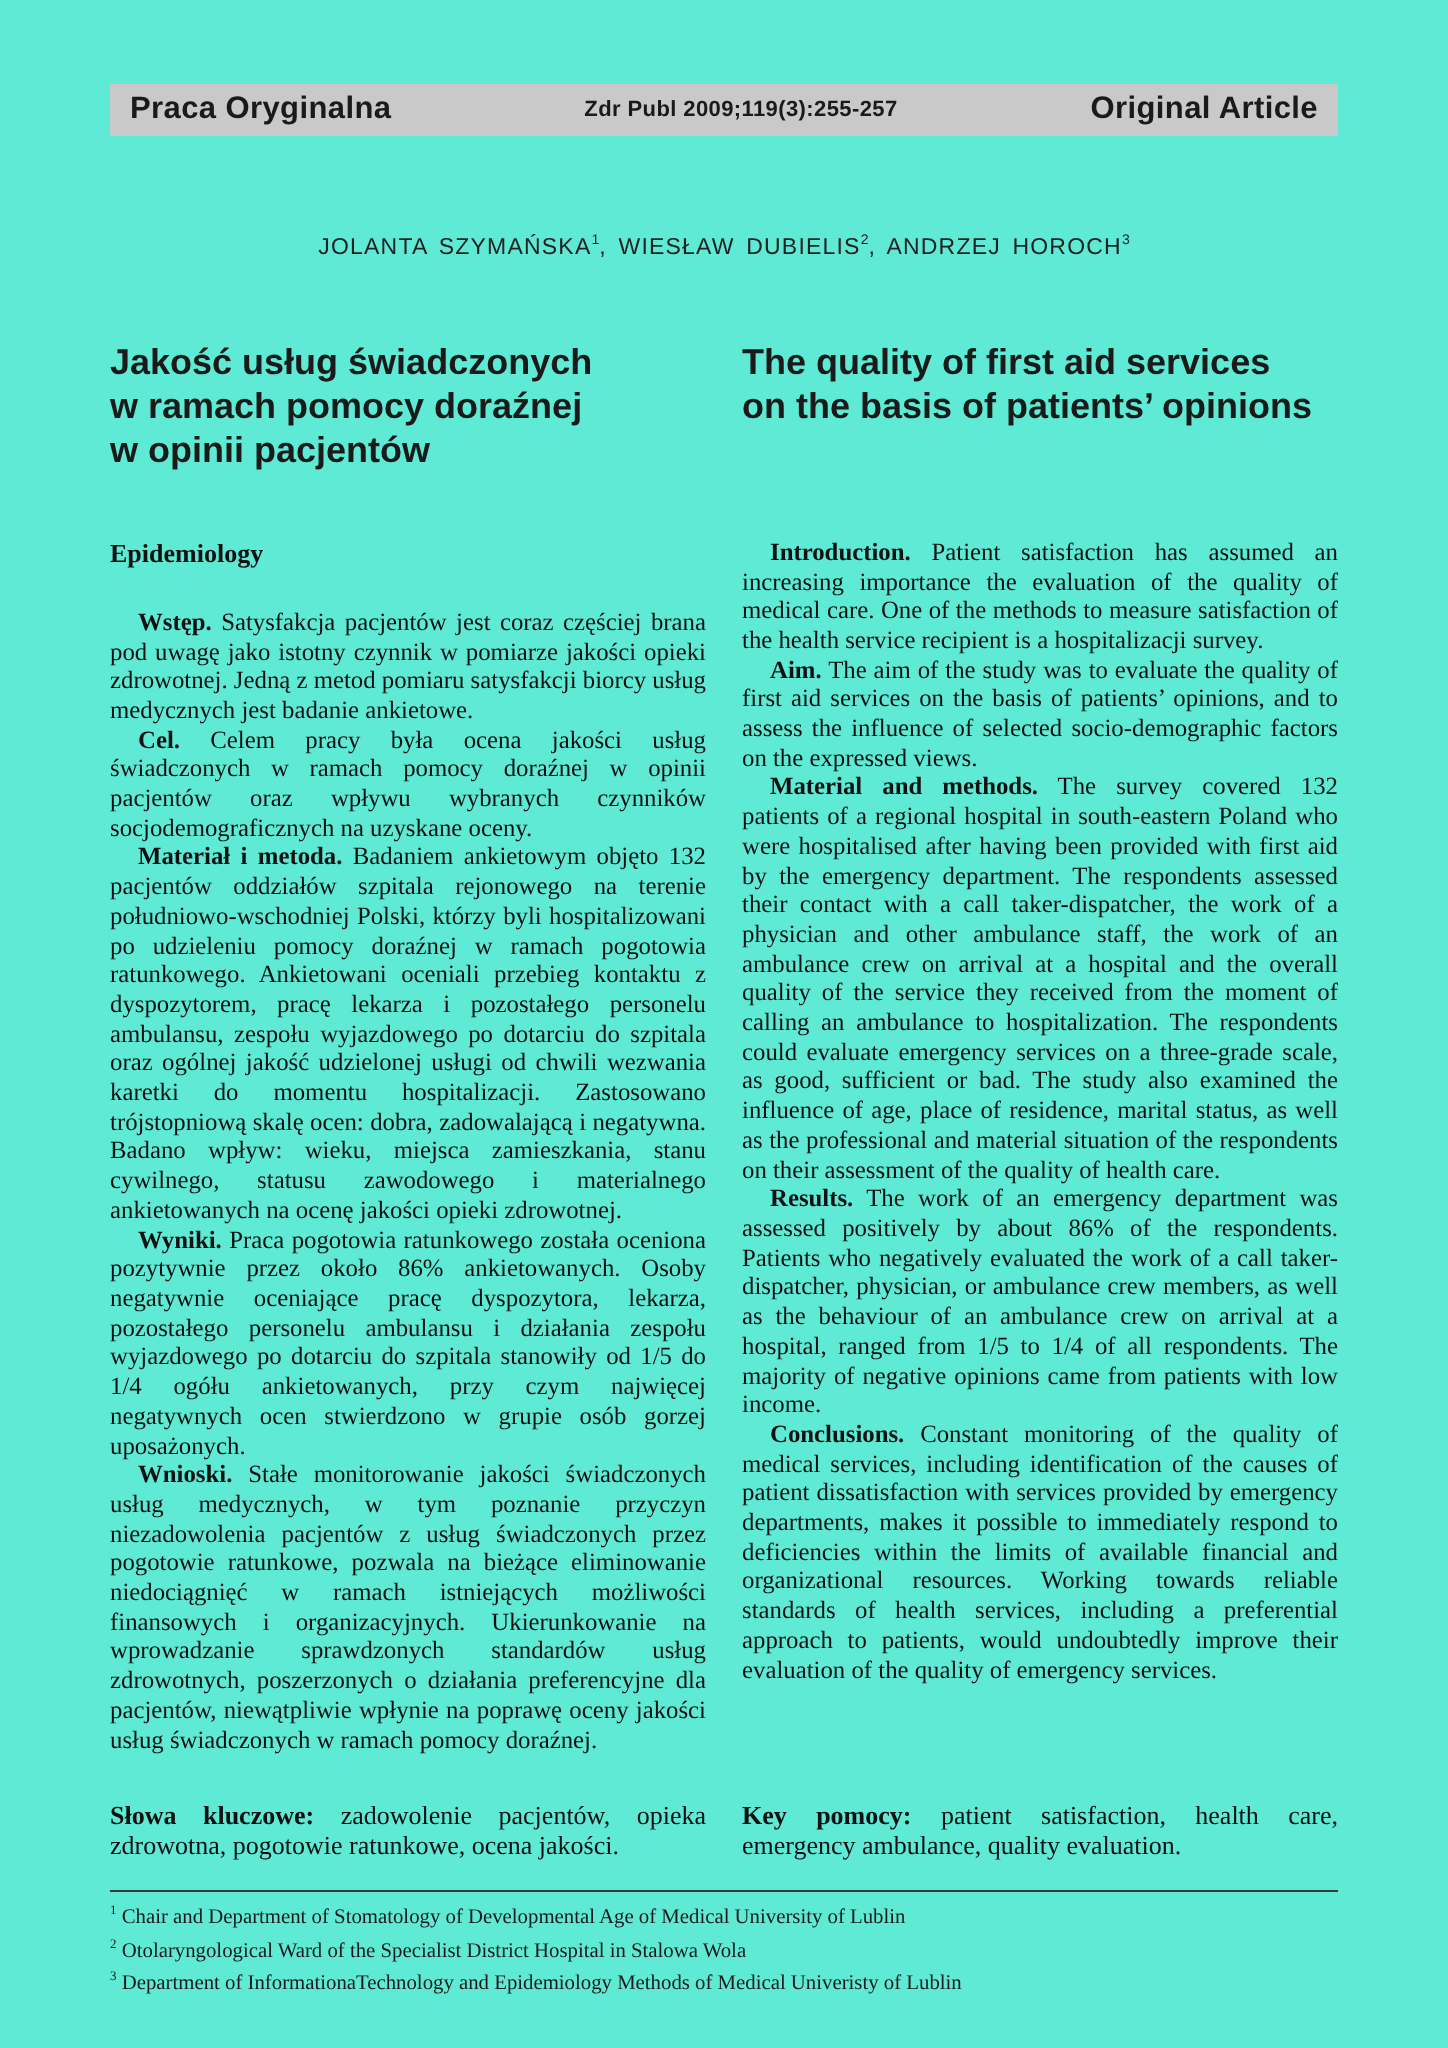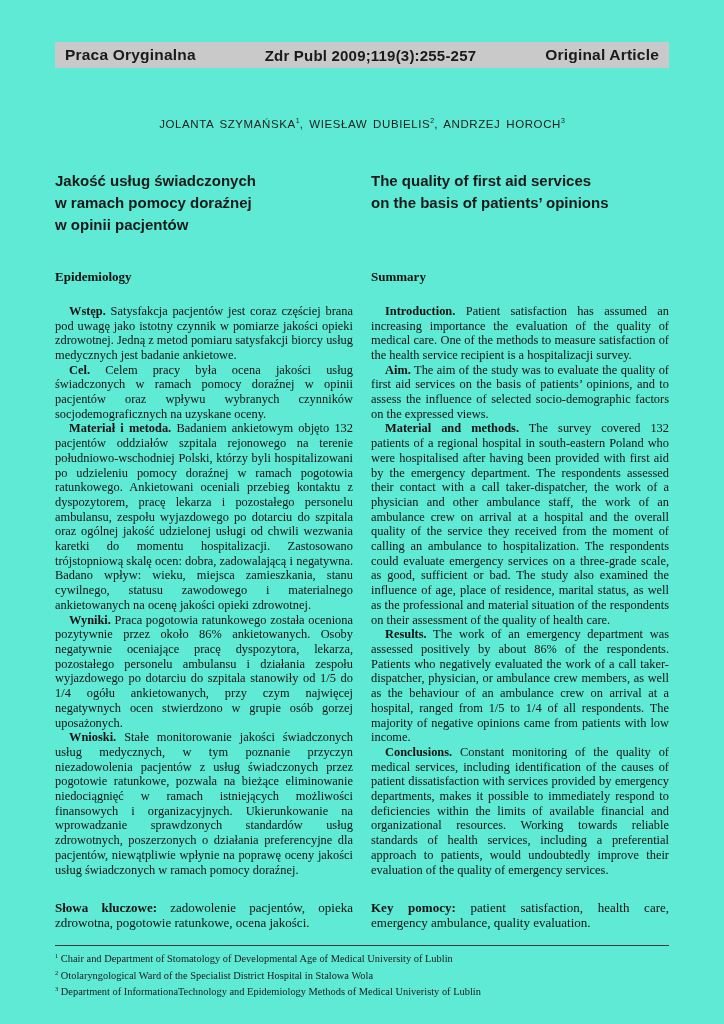--- a/index.html
+++ b/index.html
@@ -20,21 +20,21 @@
     display: flex;
     align-items: center;
     justify-content: space-between;
     padding: 0 10px;
     box-sizing: border-box;
     font-family: "Liberation Sans", sans-serif;
     font-weight: bold;
     color: #1a1a1a;
   }
   .header-bar .side { font-size: 15.5px; letter-spacing: 0.2px; }
-  .header-bar .cite { font-size: 15px; letter-spacing: 0.2px; }
+  .header-bar .cite { font-size: 11px; letter-spacing: 0.2px; }
   
   .authors {
     margin-top: 49px;
     text-align: center;
     font-family: "Liberation Sans", sans-serif;
     font-size: 11.5px;
     letter-spacing: 0.6px;
     color: #222;
     word-spacing: 2px;
   }
@@ -42,21 +42,21 @@
   
   .cols {
     margin-top: 40px;
     display: grid;
     grid-template-columns: 1fr 1fr;
     column-gap: 18px;
   }
   .title {
     font-family: "Liberation Sans", sans-serif;
     font-weight: bold;
-    font-size: 15px;
+    font-size: 18px;
     line-height: 22px;
     white-space: pre-line;
     color: #1a1a1a;
   }
   .abstract { margin-top: 33px; }
   .abs-heading {
     font-weight: bold;
     font-size: 13px;
     margin: 0 0 19px 0;
   }
@@ -122,21 +122,20 @@
         <b>Wyniki.</b>
         <span>Praca pogotowia ratunkowego została oceniona pozytywnie przez około 86% ankietowanych. Osoby negatywnie oceniające pracę dyspozytora, lekarza, pozostałego personelu ambulansu i działania zespołu wyjazdowego po dotarciu do szpitala stanowiły od 1/5 do 1/4 ogółu ankietowanych, przy czym najwięcej negatywnych ocen stwierdzono w grupie osób gorzej uposażonych.</span>
       </p>
       <p class="para">
         <b>Wnioski.</b>
         <span>Stałe monitorowanie jakości świadczonych usług medycznych, w tym poznanie przyczyn niezadowolenia pacjentów z usług świadczonych przez pogotowie ratunkowe, pozwala na bieżące eliminowanie niedociągnięć w ramach istniejących możliwości finansowych i organizacyjnych. Ukierunkowanie na wprowadzanie sprawdzonych standardów usług zdrowotnych, poszerzonych o działania preferencyjne dla pacjentów, niewątpliwie wpłynie na poprawę oceny jakości usług świadczonych w ramach pomocy doraźnej.</span>
       </p>
     </div>
 
     <div class="abstract">
-      <div class="abs-heading">Summary</div>
       <p class="para">
         <b>Introduction.</b>
         <span>Patient satisfaction has assumed an increasing importance the evaluation of the quality of medical care. One of the methods to measure satisfaction of the health service recipient is a hospitalizacji survey.</span>
       </p>
       <p class="para">
         <b>Aim.</b>
         <span>The aim of the study was to evaluate the quality of first aid services on the basis of patients’ opinions, and to assess the influence of selected socio-demographic factors on the expressed views.</span>
       </p>
       <p class="para">
         <b>Material and methods.</b>

